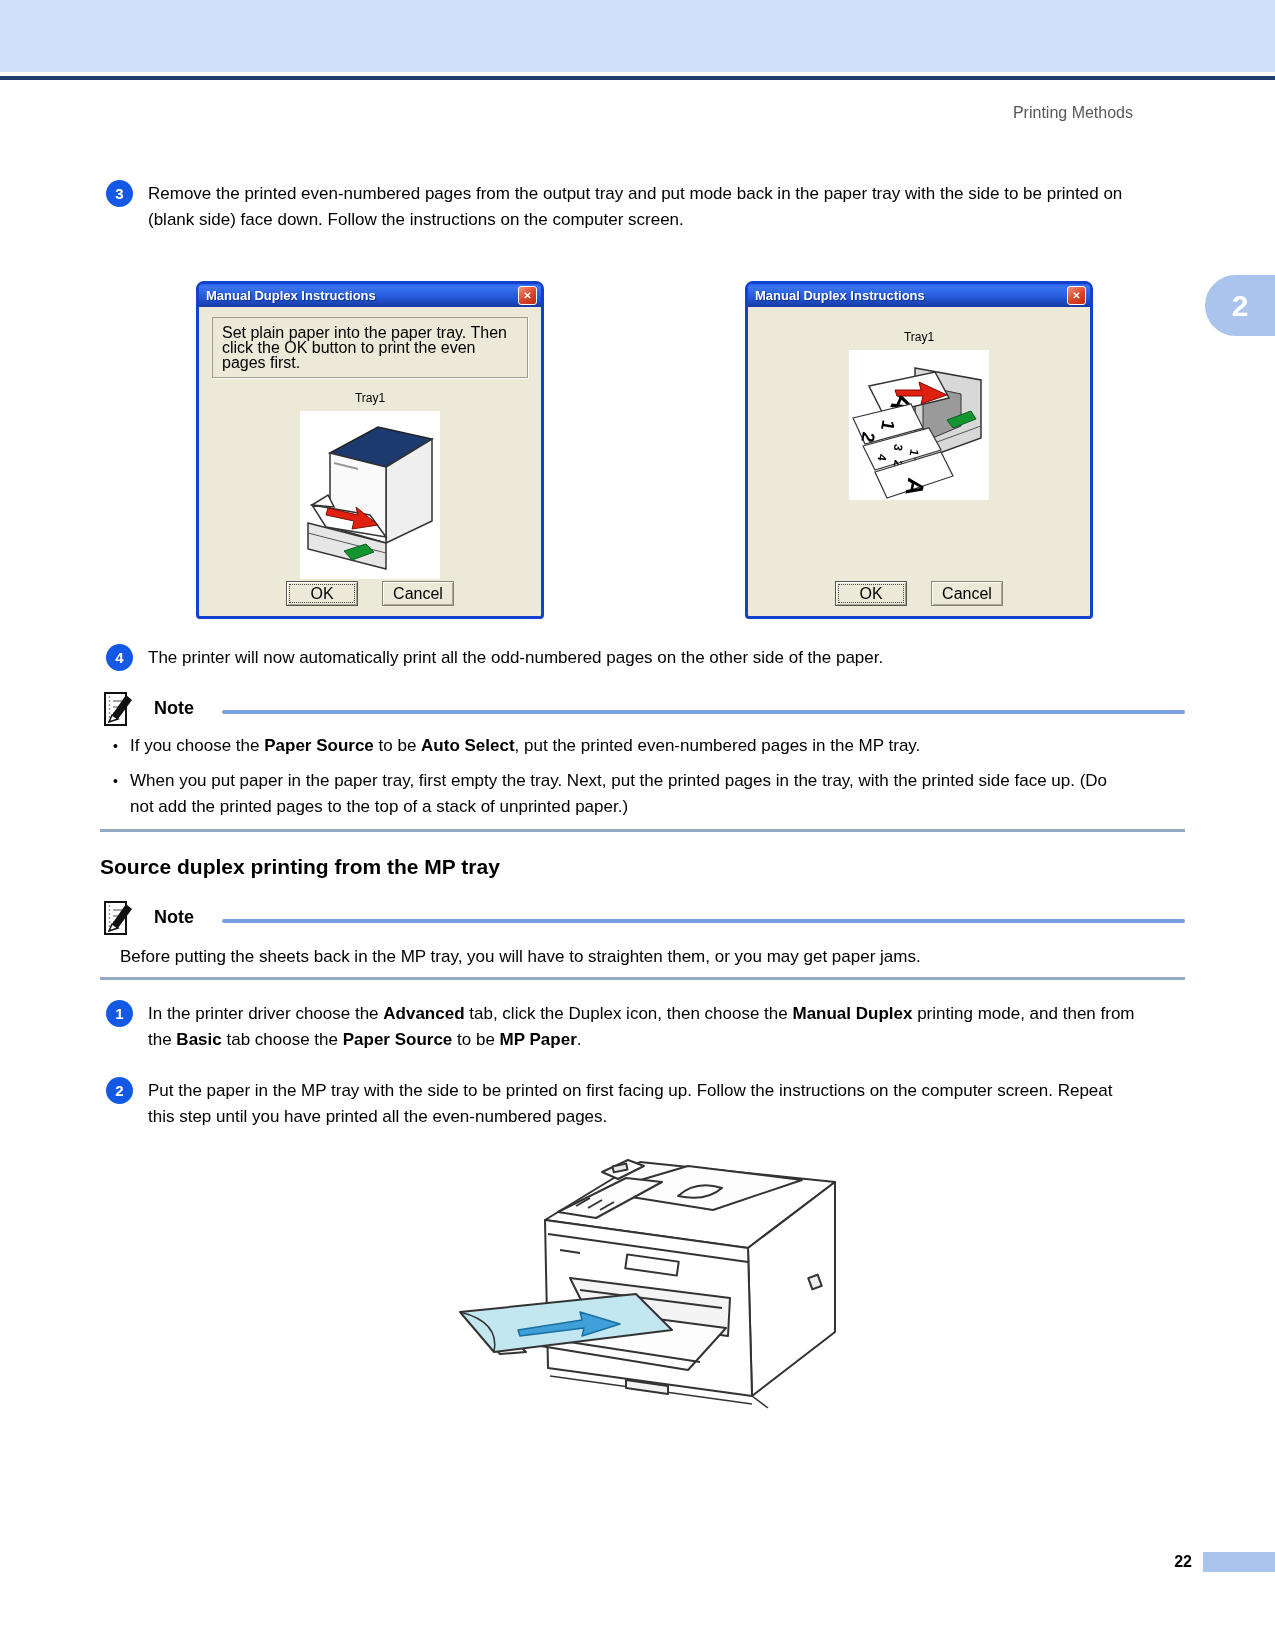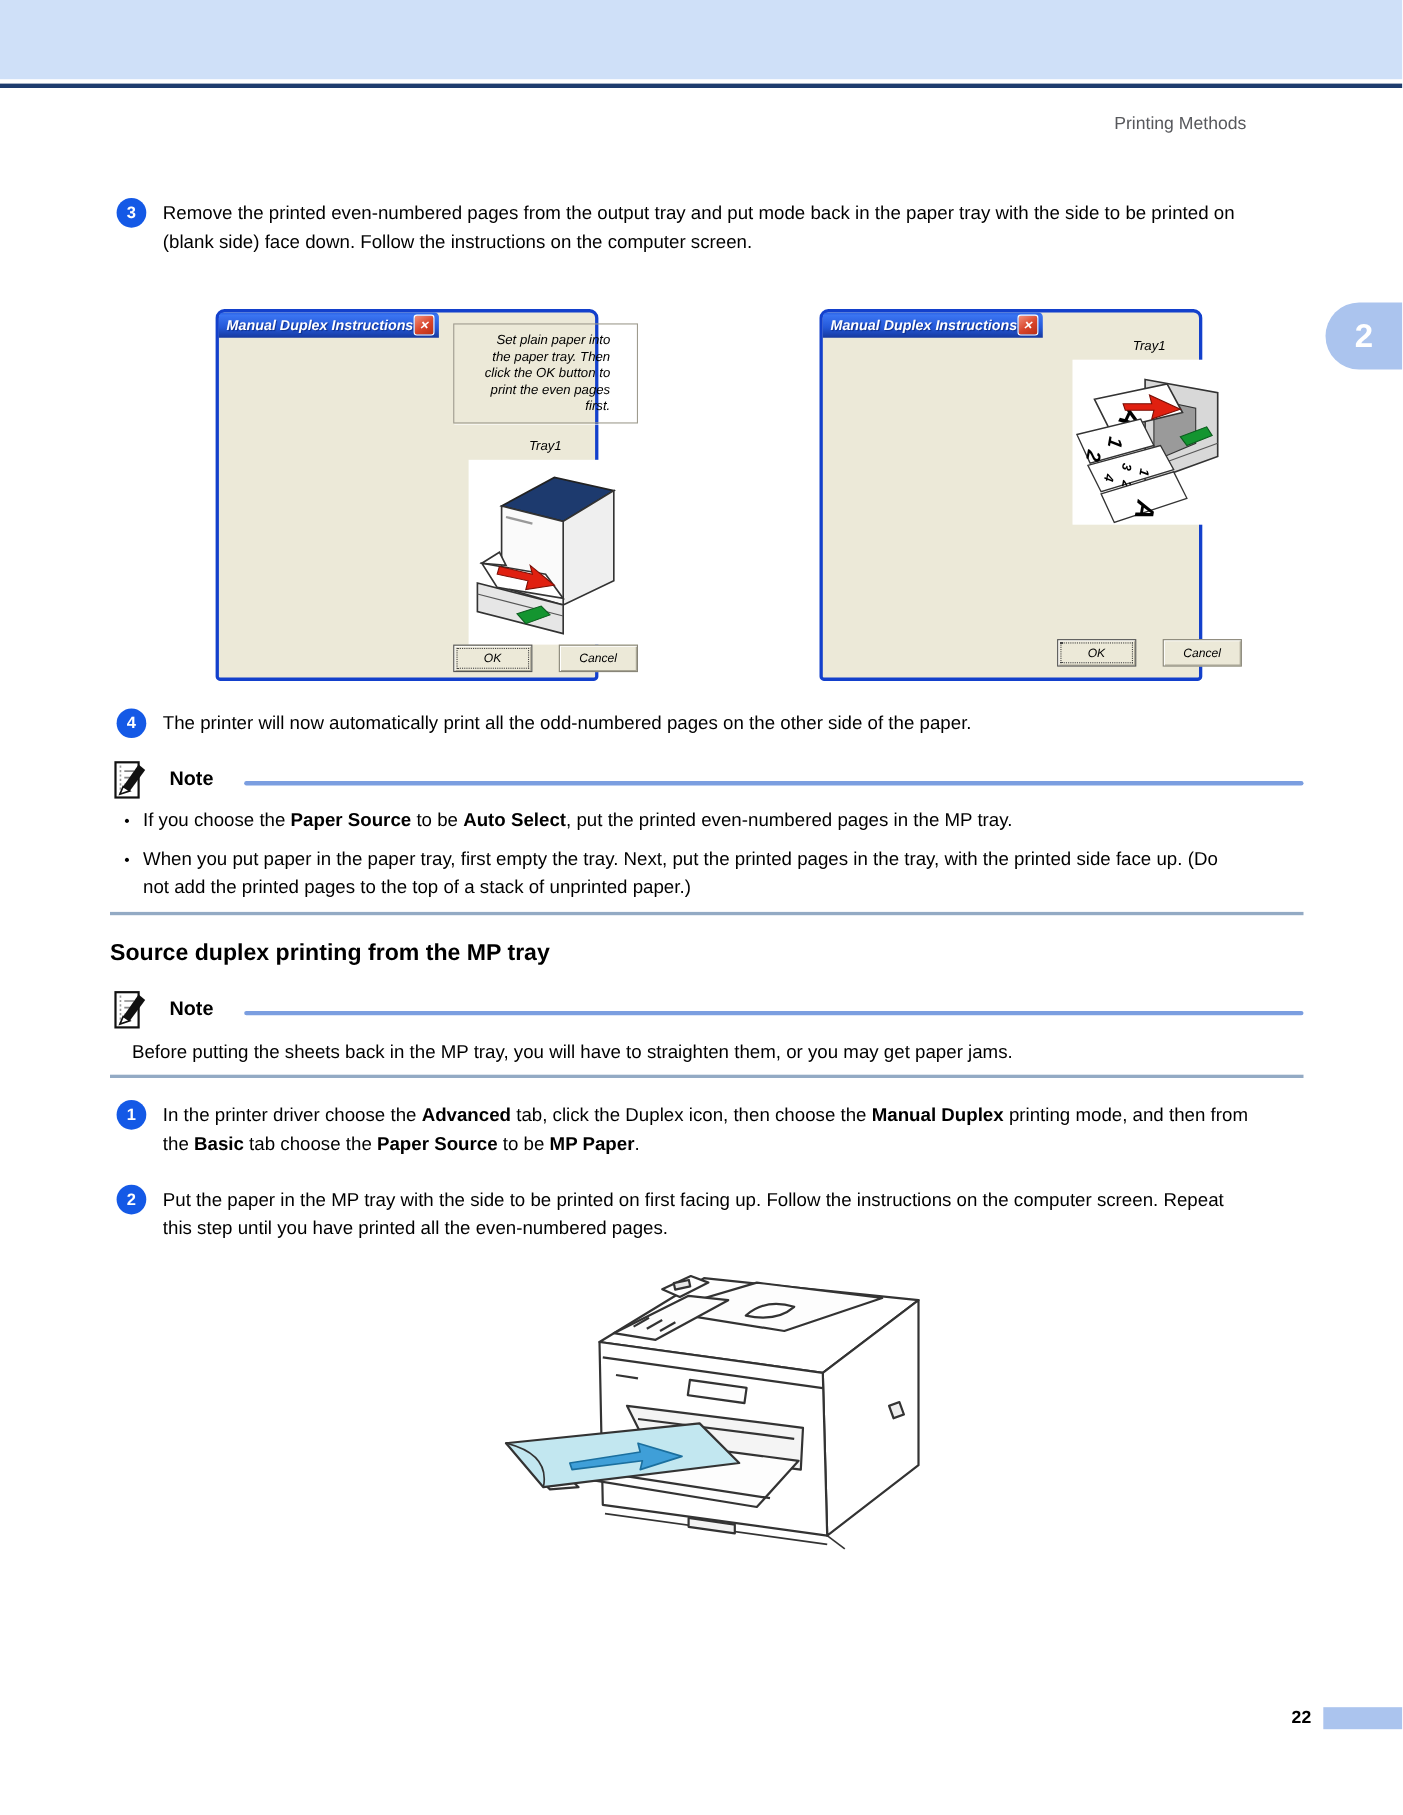--- a/index.html
+++ b/index.html
@@ -29,36 +29,36 @@
   .closeline{height:3px;background:#93aac4;}
   .bullet-row{display:flex;font-size:17px;line-height:26px;}
   .bullet-dot{width:17px;flex:none;font-size:14px;line-height:26px;}
   .bullet-text{width:1005px;}
   .b{font-weight:bold;}
 
   .heading{font-size:21px;font-weight:bold;}
 
   
   .xp{width:348px;height:338px;background:#ece9d8;border:3px solid #1340cc;
-      border-radius:8px 8px 4px 4px;box-sizing:border-box;display:flex;flex-direction:row;font-style:italic;}
+      border-radius:8px 8px 4px 4px;box-sizing:border-box;display:flex;flex-direction:column;}
   .xp-tb{height:23px;background:linear-gradient(180deg,#2b63e4 0%,#3a74f2 12%,#2458d8 60%,#16399f 100%);
          border-radius:4px 4px 0 0;display:flex;align-items:center;padding:0 4px 0 7px;flex:none;}
   .xp-title{color:#fff;font-size:13px;font-weight:bold;flex:1;text-shadow:1px 1px 1px #10308c;white-space:nowrap;}
   .xp-close{width:17px;height:17px;border-radius:3px;border:1px solid #fff;
             background:linear-gradient(145deg,#f2917c,#d8442a 55%,#b92f16);
             color:#fff;font-size:10px;font-weight:bold;display:flex;align-items:center;justify-content:center;flex:none;}
   .xp-body{flex:1;display:flex;flex-direction:column;padding:10px 13px 10px;}
-  .xp-msg{border:1px solid #9e9b8e;box-shadow:1px 1px 0 0 #fff;padding:7px 24px;
-          font-size:12px;line-height:15px;min-height:38px;flex:none;text-align:right;}
+  .xp-msg{border:1px solid #9e9b8e;box-shadow:1px 1px 0 0 #fff;padding:7px 9px;
+          font-size:16px;line-height:15px;min-height:38px;flex:none;}
   .xp-tray{text-align:center;font-size:12px;margin-top:13px;flex:none;}
   .xp-img{background:#fff;align-self:center;margin-top:6px;flex:none;}
   .xp-btns{display:flex;justify-content:center;gap:24px;margin-top:auto;flex:none;}
   .xp-btn{width:70px;height:23px;background:#ece9d8;border:1px solid #888578;
           box-shadow:inset 1px 1px 0 #fff, inset -1px -1px 0 #a8a593;
-          font-size:11px;display:flex;align-items:center;justify-content:center;}
+          font-size:16px;display:flex;align-items:center;justify-content:center;}
   .xp-btn.focus{outline:1px dotted #444;outline-offset:-4px;border-color:#555;}
 
   
   .page-num{top:1553px;right:83px;font-size:16px;font-weight:bold;}
   .footer-rect{top:1552px;left:1203px;width:72px;height:20px;background:#abc4ee;}
 
   svg text{font-family:"Liberation Sans",sans-serif;}
 </style>
 </head>
 <body>

